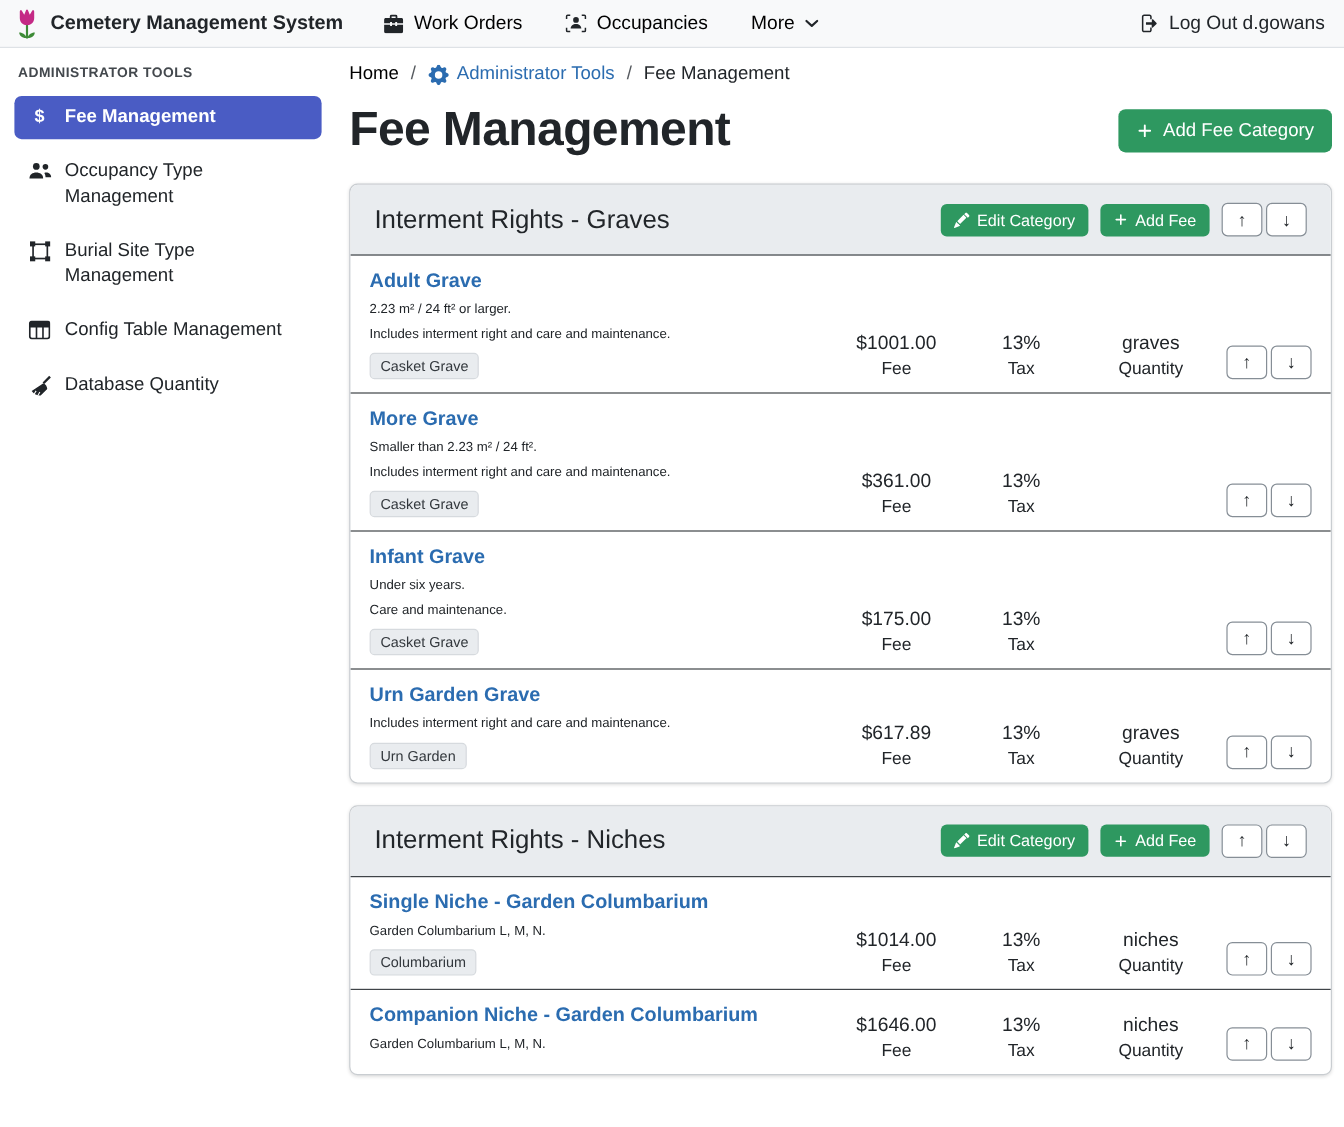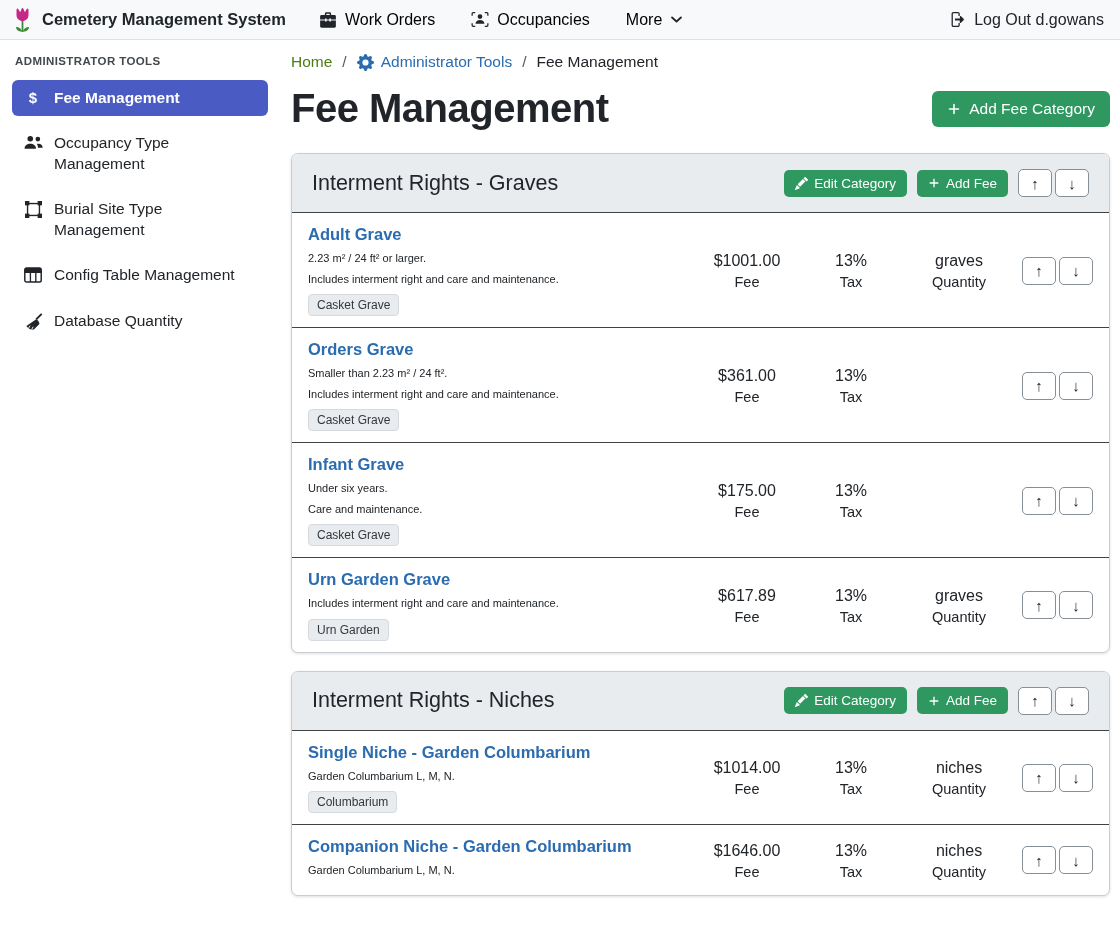--- a/index.html
+++ b/index.html
@@ -24,21 +24,21 @@
 .side-item{display:flex;align-items:flex-start;gap:11px;padding:8px 11px;border-radius:6px;
   margin-bottom:9px;font-size:15.5px;line-height:1.32;cursor:pointer}
 .side-item.active{background:#4a5cc4;color:#fff;font-weight:700}
 .side-icon{flex:none;width:20px;display:flex;justify-content:center;margin-top:2px}
 .side-item.active .side-icon{font-size:15px;margin-top:0}
 
 .main{flex:1;min-width:0;padding:13px 10px 0 12px}
 
 
 .breadcrumb{display:flex;align-items:center;gap:10px;font-size:15.5px;margin-bottom:15px}
-.crumb-link{color:#4d7c0f}
+.crumb-link{color:#000000}
 .crumb-sep{color:#55595e}
 .crumb-section{display:flex;align-items:center;gap:7px;color:#2b6cb0}
 .crumb-current{color:#212529}
 .title-row{display:flex;align-items:center;justify-content:space-between;margin-bottom:22px}
 .page-title{font-size:40px;font-weight:600;letter-spacing:-.5px}
 
 
 .btn{border:none;cursor:pointer;display:inline-flex;align-items:center;gap:8px;border-radius:6px}
 .btn-green{background:#2e9860;color:#fff}
 .btn-lg{font-size:15.5px;padding:9px 15px}
@@ -47,21 +47,21 @@
 .btn-arrow{width:34px;height:28px;background:#fff;border:1px solid #868e96;border-radius:5px;
   display:flex;align-items:center;justify-content:center;font-size:15px;color:#212529;cursor:pointer;padding:0}
 
 
 .card{border:1px solid #c9cdd1;border-radius:7px;box-shadow:0 1px 3px rgba(0,0,0,.13);
   margin-bottom:18px;overflow:hidden;background:#fff}
 .card-header{background:#e9ecef;padding:15px 20px;display:flex;align-items:center;border-bottom:1px solid #3f4448}
 .card-title{font-size:21.5px;font-weight:400}
 .card-actions{margin-left:auto;display:flex;align-items:center;gap:10px}
 
-.fee-row{display:flex;align-items:center;padding:10px 16px 11px;border-bottom:1px solid #3f4448}
+.fee-row{display:flex;align-items:flex-end;padding:10px 16px 11px;border-bottom:1px solid #3f4448}
 .fee-row:last-child{border-bottom:0}
 .fee-main{flex:1;min-width:0;padding-right:8px}
 .fee-name{display:inline-block;color:#2b6cb0;font-weight:700;font-size:16.5px;margin:2px 0 7px}
 .fee-desc{font-size:11px;line-height:1.32;margin-bottom:6px}
 .badge{display:inline-block;background:#e9ecef;border:1px solid #d6dade;color:#33383d;
   font-size:12px;padding:3px 8px;border-radius:4px;margin-top:2px}
 .fee-col{flex:none;width:104px;text-align:center;padding-top:3px}
 .fee-col.qty{width:112px}
 .fee-col .val{font-size:16px;margin-bottom:4px}
 .fee-col .lbl{font-size:14.5px}
@@ -247,21 +247,21 @@
               </button>
             <button class="btn-arrow">
                 <span>↓</span>
               </button>
           </div>
         </div>
       </div>
 
       <div class="fee-row">
         <div class="fee-main">
-          <a class="fee-name">Orders Grave</a>
+          <a class="fee-name">More Grave</a>
           <div class="fee-desc">Smaller than 2.23 m² / 24 ft².</div>
           <div class="fee-desc">Includes interment right and care and maintenance.</div>
           <span class="badge">Casket Grave</span>
         </div>
         <div class="fee-col">
           <div class="val">$361.00</div>
           <div class="lbl">Fee</div>
         </div>
         <div class="fee-col">
           <div class="val">13%</div>

